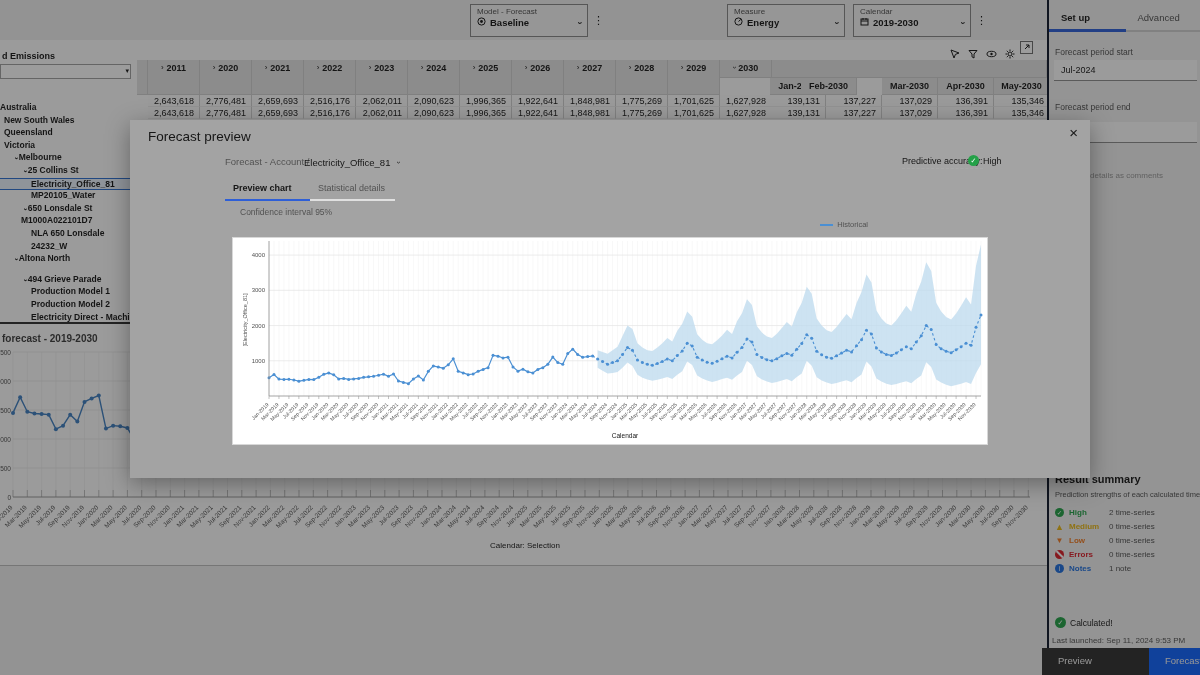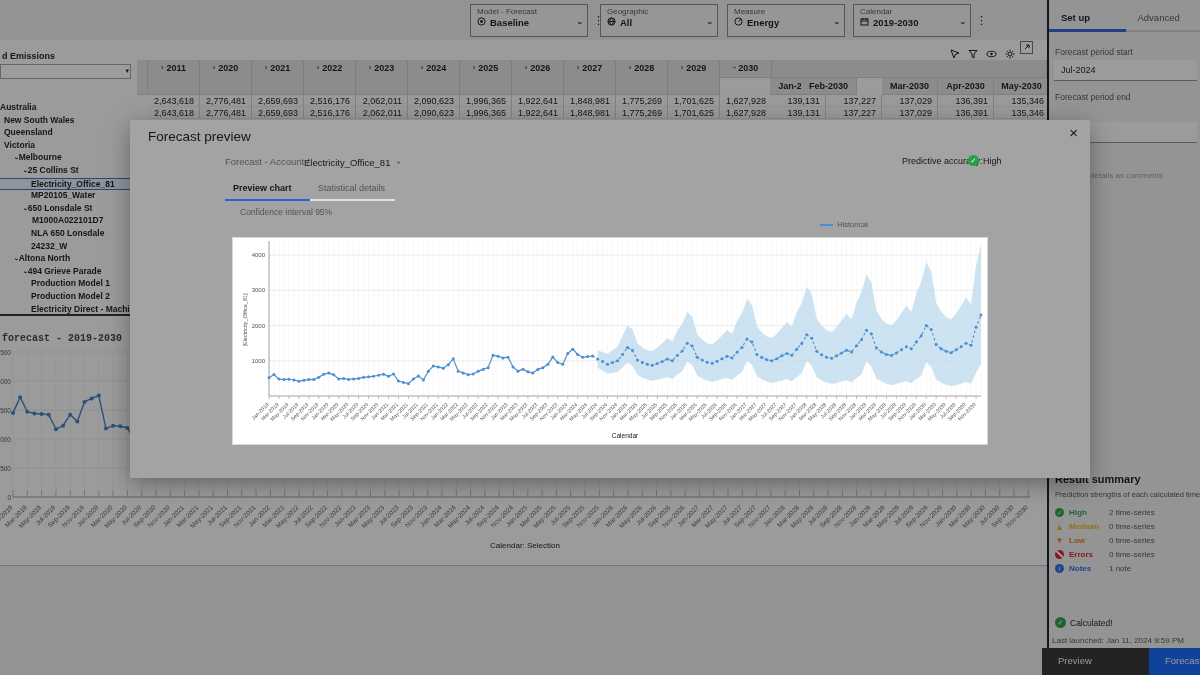--- a/index.html
+++ b/index.html
@@ -31,21 +31,21 @@
   .gcell{position:absolute;font-size:9px;color:#161616;border-right:1px solid #cfcfcf;}
   .ghead{background:#e4e4e4;font-weight:bold;display:flex;align-items:flex-start;justify-content:center;padding-top:3px;gap:3px;border-bottom:1px solid #cfcfcf;}
   .ghead .yc{display:inline-block;font-size:8px;font-weight:normal;}
   .ghead .yc.open{transform:rotate(90deg);}
   .gfill{background:#e4e4e4;border-bottom:1px solid #cfcfcf;}
   .gval{background:#fbfbfb;text-align:right;padding:1px 5px 0 0;border-bottom:1px solid #ececec;}
   .grid-toolbar{position:absolute;left:950px;top:49px;display:flex;gap:8px;align-items:center;}
   .tb-icon svg{display:block;}
   .expand-box{position:absolute;left:1020px;top:41px;width:13px;height:13px;background:#fff;border:1px solid #6f6f6f;display:flex;align-items:center;justify-content:center;}
 
-  .bgc-title{position:absolute;left:2px;top:333px;font-size:10px;font-weight:bold;color:#3d3d3d;white-space:nowrap;font-family:Liberation Mono, monospace;}
+  .bgc-title{position:absolute;left:2px;top:333px;font-size:10px;font-weight:bold;color:#3d3d3d;white-space:nowrap;}
   #bgsvg{position:absolute;left:0;top:345px;}
   .bgc-xtitle{position:absolute;left:380px;top:541px;width:290px;text-align:center;font-size:8px;color:#161616;}
   .bottom-line{position:absolute;left:0;top:565px;width:1047px;height:1px;background:#bdbdbd;}
 
   
   .sidebar{position:absolute;left:1047px;top:0;width:153px;height:675px;background:#f2f2f2;border-left:2px solid #0f172a;}
   .sb-tabs{position:absolute;left:0;top:8px;width:153px;height:24px;display:flex;}
   .sb-tab{flex:1;font-size:9.5px;color:#525252;padding:4px 0 0 12px;border-bottom:2px solid #d0d0d0;}
   .sb-tab.active{color:#161616;font-weight:bold;border-bottom:3px solid #2e5fd7;}
   .sb-label{position:absolute;left:6px;font-size:8.5px;color:#525252;}
@@ -106,35 +106,20 @@
             <span><svg width="9" height="9">
                 <circle cx="4.5" cy="4.5" r="3.6" fill="none" stroke="#161616"></circle>
                 <circle cx="4.5" cy="4.5" r="1.4" fill="#161616"></circle>
               </svg></span>
             <span>Baseline</span>
             <span class="fchev">›</span>
           </div>
       </div>
       <div class="kebab">⋮</div>
     </div>
-    <div class="fgroup" style="left:600px">
-      <div class="fcard">
-        <div class="fcard-label">Geographic</div>
-        <div class="fcard-value">
-            <span><svg width="9" height="9">
-                <circle cx="4.5" cy="4.5" r="3.6" fill="none" stroke="#161616"></circle>
-                <line x1="1" y1="4.5" x2="8" y2="4.5" stroke="#161616"></line>
-                <ellipse cx="4.5" cy="4.5" rx="1.7" ry="3.6" fill="none" stroke="#161616"></ellipse>
-              </svg></span>
-            <span>All</span>
-            <span class="fchev">›</span>
-          </div>
-      </div>
-      <div class="kebab">⋮</div>
-    </div>
     <div class="fgroup" style="left:727px">
       <div class="fcard">
         <div class="fcard-label">Measure</div>
         <div class="fcard-value">
             <span><svg width="9" height="9">
                 <circle cx="4.5" cy="4.5" r="3.6" fill="none" stroke="#161616"></circle>
                 <line x1="4.5" y1="4.5" x2="6.8" y2="2.4" stroke="#161616"></line>
               </svg></span>
             <span>Energy</span>
             <span class="fchev">›</span>
@@ -189,34 +174,34 @@
         <div class="tree-row selected" style="padding-left: 31px;">
           <span>Electricity_Office_81</span>
         </div>
         <div class="tree-row" style="padding-left: 31px;">
           <span>MP20105_Water</span>
         </div>
         <div class="tree-row" style="padding-left: 22px;">
           <span class="caret">›</span>
           <span>650 Lonsdale St</span>
         </div>
-        <div class="tree-row" style="padding-left: 32px;">
+        <div class="tree-row" style="padding-left: 21px;">
           <span>M1000A022101D7</span>
         </div>
         <div class="tree-row" style="padding-left: 31px;">
           <span>NLA 650 Lonsdale</span>
         </div>
         <div class="tree-row" style="padding-left: 31px;">
           <span>24232_W</span>
         </div>
         <div class="tree-row" style="padding-left: 13px;">
           <span class="caret">›</span>
           <span>Altona North</span>
         </div>
-        <div class="tree-row" style="padding-left: 22px;">
+        <div class="tree-row" style="padding-left: 22px; margin-top: 8px;">
           <span class="caret">›</span>
           <span>494 Grieve Parade</span>
         </div>
         <div class="tree-row" style="padding-left: 31px;">
           <span>Production Model 1</span>
         </div>
         <div class="tree-row" style="padding-left: 31px;">
           <span>Production Model 2</span>
         </div>
         <div class="tree-row underline" style="padding-left: 31px;">
@@ -625,21 +610,21 @@
   <div class="bgc-xtitle">Calendar: Selection</div>
   <div class="bottom-line"></div>
 
   <div class="sidebar">
     <div class="sb-tabs">
       <div class="sb-tab active">Set up</div>
       <div class="sb-tab">Advanced</div>
     </div>
     <div class="sb-label" style="top:47px">Forecast period start</div>
     <div class="sb-input" style="top:60px">Jul-2024</div>
-    <div class="sb-label" style="top:92px">Forecast period end</div>
+    <div class="sb-label" style="top:102px">Forecast period end</div>
     <div class="sb-input" style="top:122px"></div>
     <div class="sb-faint">statistical details as comments</div>
     <div class="rs-title">Result summary</div>
     <div class="rs-sub">Prediction strengths of each calculated time-series</div>
     <div id="rs-items">
         <div class="rs-row">
           <span class="ic" style="background:#24a148">✓</span>
           <span class="lbl" style="color:#24a148">High</span>
           <span class="val">2 time-series</span>
         </div>
@@ -663,21 +648,21 @@
         <div class="rs-row">
           <span class="ic" style="background:#1f6fde">i</span>
           <span class="lbl" style="color:#1f6fde">Notes</span>
           <span class="val">1 note</span>
         </div>
       </div>
     <div class="sb-status">
         <span class="chk">✓</span>
         <span>Calculated!</span>
       </div>
-    <div class="sb-launched">Last launched: Jan 11, 2024 9:59 PM</div>
+    <div class="sb-launched">Last launched: Sep 11, 2024 9:53 PM</div>
     <div class="sb-footer">
       <div class="btn secondary">Preview</div>
       <div class="btn primary">Forecast</div>
     </div>
   </div>
 
   <div class="dim"></div>
 
   <div class="modal">
     <div class="m-title">Forecast preview</div>

